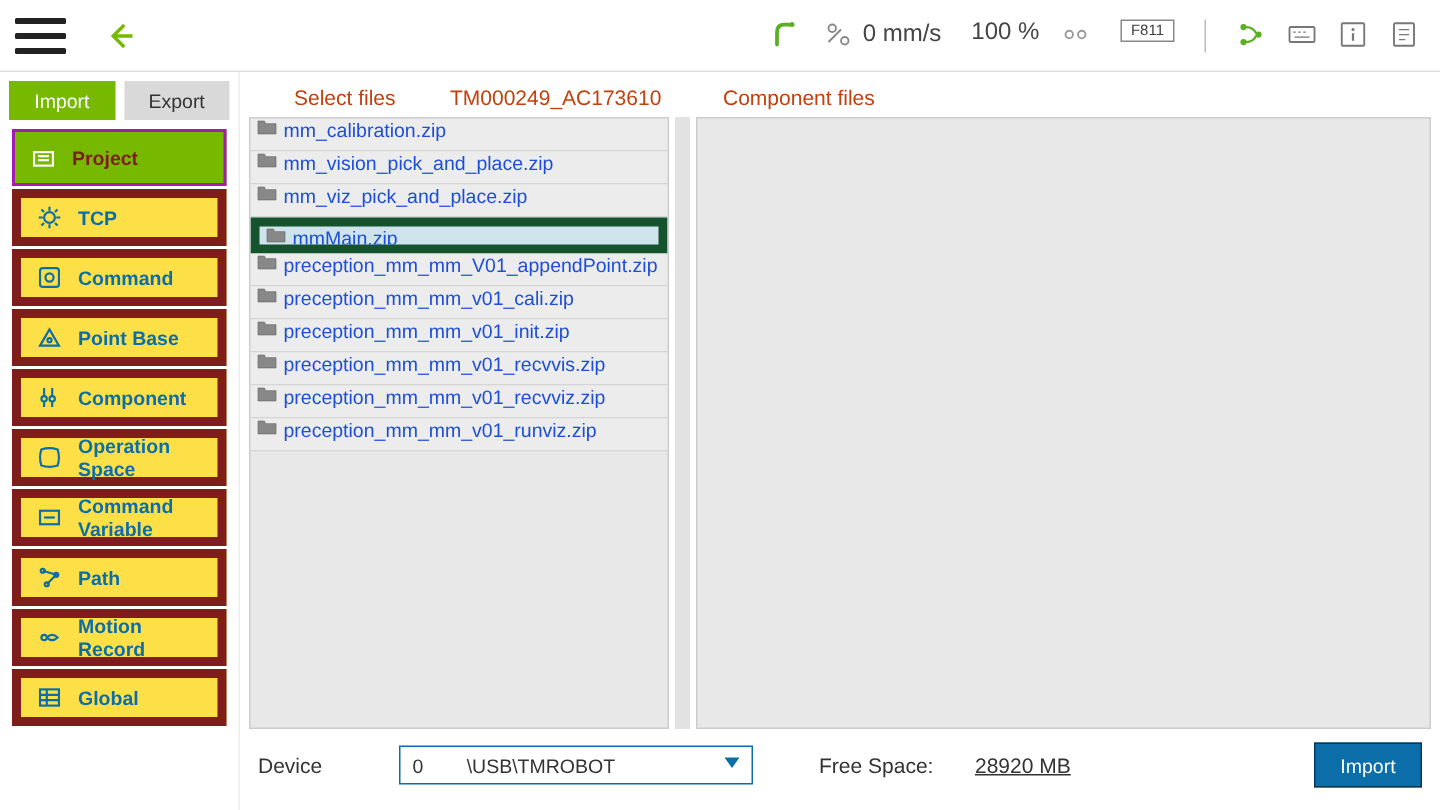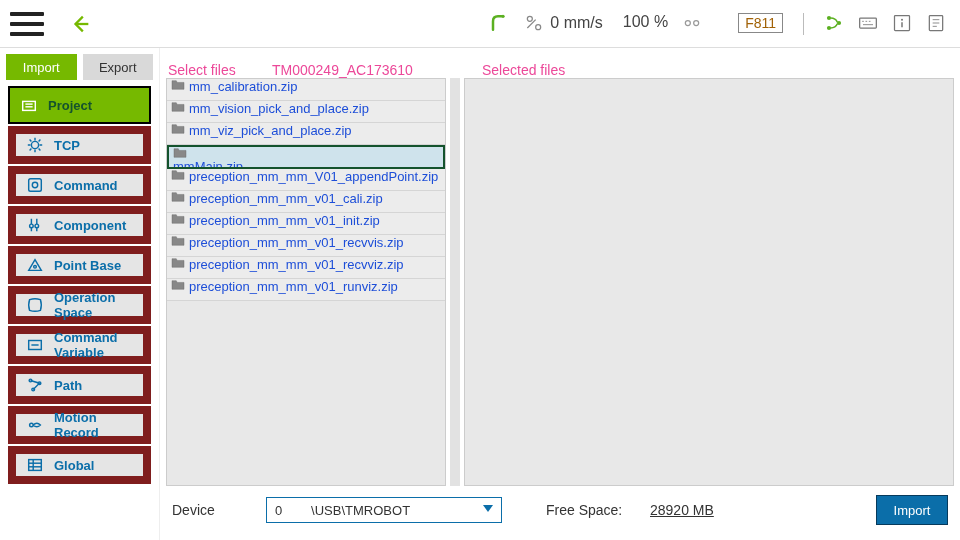--- a/index.html
+++ b/index.html
@@ -8,51 +8,51 @@
 .topbar { height: 48px; display: flex; align-items: center; padding: 0 14px 0 10px; border-bottom: 1px solid #ddd; }
 .hamburger { width: 34px; height: 24px; display: flex; flex-direction: column; justify-content: space-between; cursor: pointer; }
 .hamburger div { height: 4px; background: #222; border-radius: 1px; }
 .back-arrow { margin-left: 26px; width: 22px; height: 22px; cursor: pointer; }
 .topbar-spacer { flex: 1; }
 .status-group { display: flex; align-items: flex-start; gap: 14px; color: #444; font-size: 16px; }
 .status-icon { width: 20px; height: 20px; fill: #5bb021; }
 .status-gray { fill: #888; }
 .feed { display:flex; align-items:center; gap:4px; }
 .pct { margin-left: 6px; }
-.code-box { border: 1px solid #888; padding: 1px 6px; font-size: 14px; margin-left: 22px; color:#a16207; }
+.code-box { border: 1px solid #888; padding: 1px 6px; font-size: 10px; margin-left: 6px; color:#404040; }
 .divider-v { width:1px; height:22px; background:#bbb; margin: 0 6px; }
 .toolbar-ic { width:20px; height:20px; fill:#777; cursor:pointer; }
 
 .body-wrap { display:flex; height: calc(540px - 48px); }
 
 .left-col { width: 160px; background:#fff; border-right:1px solid #eee; display:flex; flex-direction:column; padding: 6px 4px 0 4px; overflow-y:auto; }
 .tab-row { display:flex; gap:6px; padding: 0 2px 4px 2px; }
 .tab-btn { flex:1; height:26px; font-size:13px; border:none; cursor:pointer; }
 .tab-import { background:#76b900; color:#fff; }
 .tab-export { background:#d9d9d9; color:#333; }
 
-.nav-item { display:flex; align-items:center; gap:10px; height:38px; margin:2px 4px; padding:0 10px; border:8px solid #7f1d1d; color:#0b6ea9; font-size:13px; font-weight:600; cursor:pointer; background:#e5e5e5; }
-.nav-item.active { background:#76b900; border:2px solid #000000; color:#14532d; }
+.nav-item { display:flex; align-items:center; gap:10px; height:38px; margin:2px 4px; padding:0 10px; border:6px solid #7f1d1d; color:#0b6ea9; font-size:13px; font-weight:600; cursor:pointer; background:#fde047; }
+.nav-item.active { background:#76b900; border:2px solid #a21caf; color:#7f1d1d; }
 .nav-ic { width:18px; height:18px; flex-shrink:0; }
 .nav-ic path, .nav-ic rect, .nav-ic circle, .nav-ic line { stroke:#0b6ea9; fill:none; stroke-width:1.6; }
 .nav-item.active .nav-ic path, .nav-item.active .nav-ic rect, .nav-item.active .nav-ic circle, .nav-item.active .nav-ic line { stroke:#fff; }
 
 .main-col { flex:1; display:flex; flex-direction:column; padding: 0 6px 6px 6px; }
-.list-header { height:30px; display:flex; align-items:flex-end; font-size:14px; color:#ec4899; padding: 4px 0 0 2px; }
+.list-header { height:30px; display:flex; align-items:center; font-size:14px; color:#c2410c; padding: 4px 0 0 2px; margin-left: 28px; }
 .list-header .h1 { width: 104px; }
 .list-header .h2 { flex:1; }
 .list-header .h3 { width: 480px; padding-left: 8px; }
 
 .lists-row { flex:1; display:flex; gap:4px; min-height:0; }
 .file-list { width: 280px; background:#e8e8e8; border:1px solid #ccc; overflow-y:auto; }
 .selected-list { flex:1; background:#e8e8e8; border:1px solid #ccc; }
 .scrollgap { width:10px; background:#e2e2e2; }
 
 .file-row { display:flex; align-items:flex-start; height:22px; padding:0 4px; font-size:13px; color:#1d4ed8; border-bottom:1px solid #d5d5d5; background:#ececec; cursor:pointer; white-space:nowrap; overflow:hidden; }
-.file-row.sel { background:#cfe3ec; border:2px solid #14532d; height:24px;flex-direction:column; }
+.file-row.sel { background:#cfe3ec; border:6px solid #14532d; height:24px; }
 .folder-ic { width:14px; height:12px; margin-right:4px; flex-shrink:0; }
 
 .footer { height:48px; display:flex; align-items:center; padding: 0 6px; gap:14px; font-size:14px; color:#333; }
 .device-label { width:80px; }
 .device-dd { width:236px; height:26px; border:1px solid #0b6ea9; display:flex; align-items:center; padding:0 8px; cursor:pointer; color:#333; font-size:13px; position:relative; }
 .device-dd .caret { position:absolute; right:8px; top:7px; border-left:5px solid transparent; border-right:5px solid transparent; border-top:7px solid #0b6ea9; }
 .free-label { margin-left:30px; width:90px; }
 .free-val { width:100px;text-decoration:underline; }
 .footer-spacer { flex:1; }
 .import-btn { width:72px; height:30px; background:#0b6ea9; color:#fff; border:1px solid #063a5c; font-size:13px; cursor:pointer; }
@@ -142,36 +142,36 @@
         </div>
         <div class="nav-item">
           <svg class="nav-ic" viewBox="0 0 20 20">
             <rect x="3" y="3" width="14" height="14" rx="2"></rect>
             <circle cx="10" cy="10" r="3"></circle>
           </svg>
           <span>Command</span>
         </div>
         <div class="nav-item">
           <svg class="nav-ic" viewBox="0 0 20 20">
+            <path d="M3 16 L10 4 L17 16 Z"></path>
+            <circle cx="10" cy="12" r="1.5"></circle>
+          </svg>
+          <span>Point Base</span>
+        </div>
+        <div class="nav-item">
+          <svg class="nav-ic" viewBox="0 0 20 20">
             <path d="M6 3v6M12 3v6"></path>
             <circle cx="6" cy="11" r="2"></circle>
             <circle cx="12" cy="11" r="2"></circle>
             <path d="M6 13v4M12 13v4"></path>
           </svg>
           <span>Component</span>
         </div>
         <div class="nav-item">
           <svg class="nav-ic" viewBox="0 0 20 20">
-            <path d="M3 16 L10 4 L17 16 Z"></path>
-            <circle cx="10" cy="12" r="1.5"></circle>
-          </svg>
-          <span>Point Base</span>
-        </div>
-        <div class="nav-item">
-          <svg class="nav-ic" viewBox="0 0 20 20">
             <path d="M4 4 Q10 2 16 4 Q18 10 16 16 Q10 18 4 16 Q2 10 4 4 Z"></path>
           </svg>
           <span>Operation Space</span>
         </div>
         <div class="nav-item">
           <svg class="nav-ic" viewBox="0 0 20 20">
             <rect x="3" y="5" width="14" height="10"></rect>
             <line x1="6" y1="10" x2="14" y2="10"></line>
           </svg>
           <span>Command Variable</span>
@@ -201,21 +201,21 @@
           </svg>
           <span>Global</span>
         </div>
       </div>
   </div>
 
   <div class="main-col">
     <div class="list-header">
       <div class="h1">Select files</div>
       <div class="h2">TM000249_AC173610</div>
-      <div class="h3">Selected files</div>
+      <div class="h3">Component files</div>
     </div>
     <div class="lists-row">
       <div class="file-list" id="file-list">
           <div class="file-row">
             <svg class="folder-ic" viewBox="0 0 16 14">
               <path d="M1 3 L1 12 L15 12 L15 4 L7 4 L6 2 L1 2 Z" fill="#888" stroke="#666" stroke-width="0.5"></path>
             </svg>
             <span>mm_calibration.zip</span>
           </div>
           <div class="file-row">

